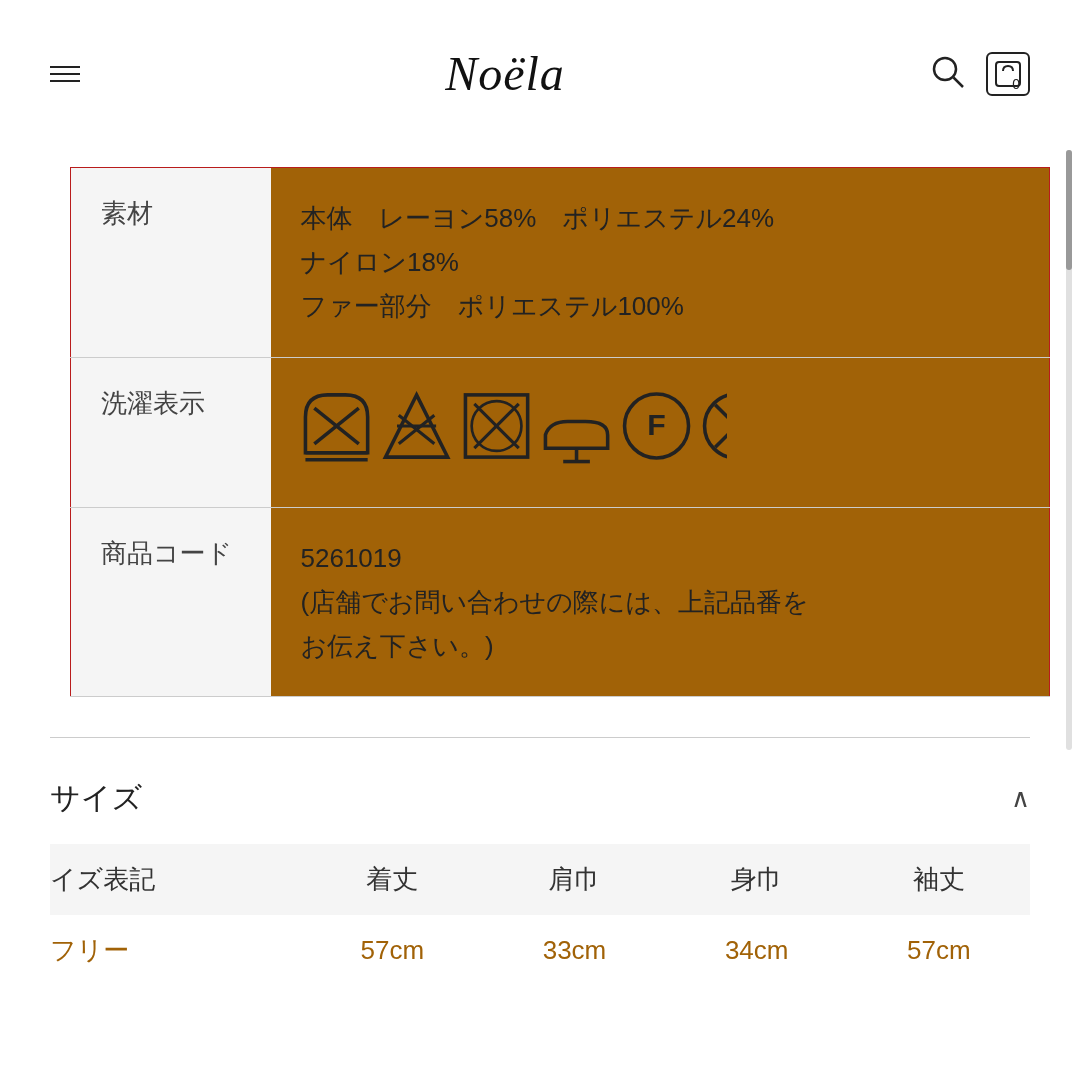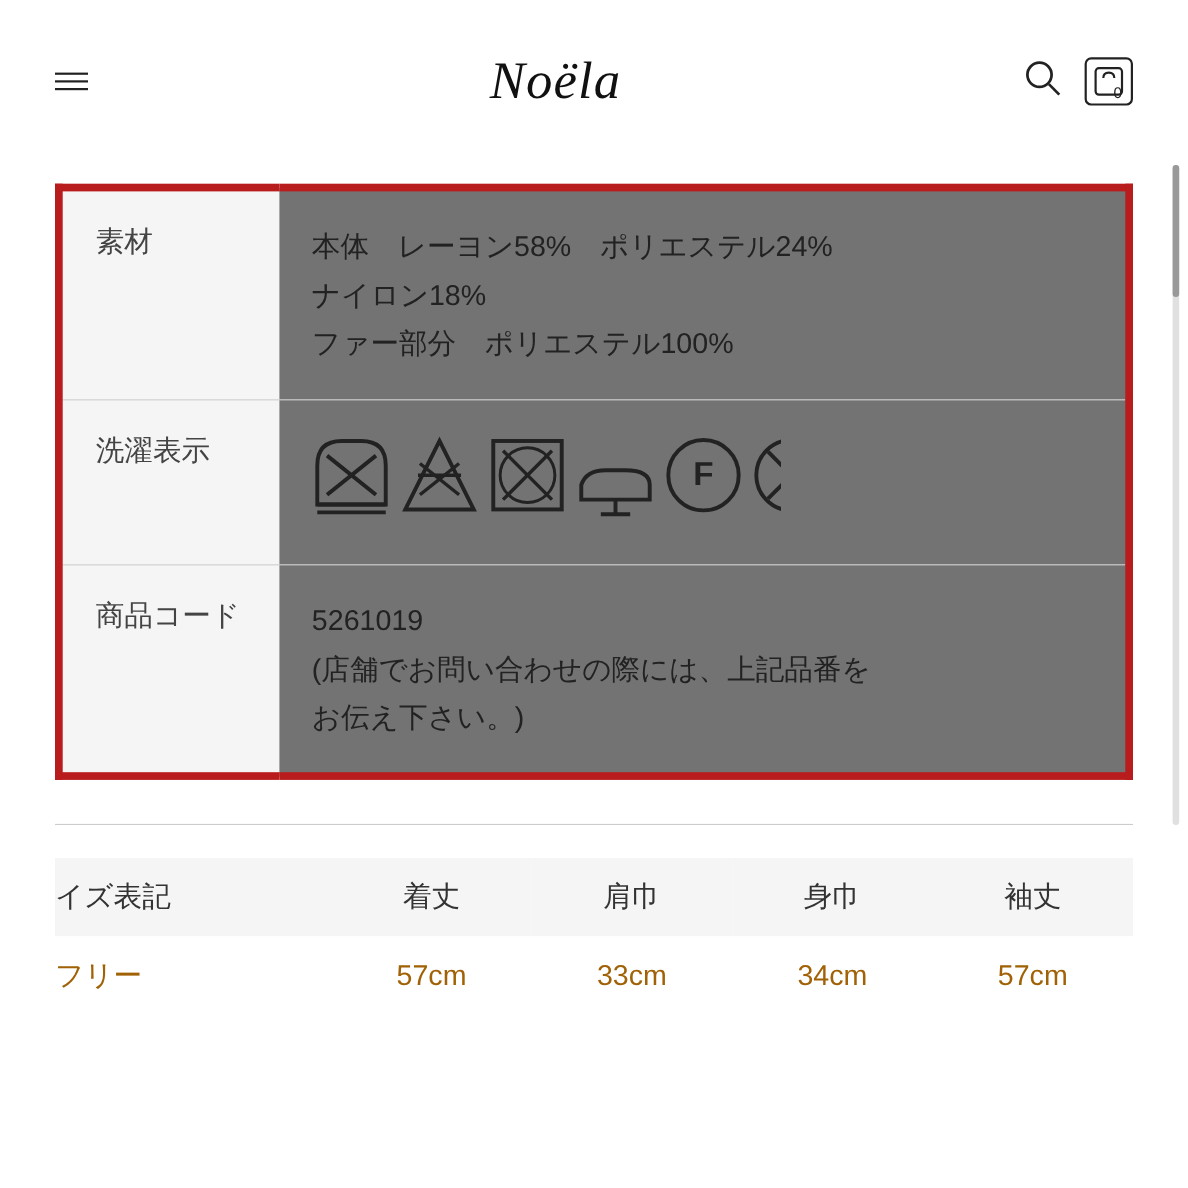--- a/index.html
+++ b/index.html
@@ -70,44 +70,45 @@
 
     
     .main-content {
       padding: 20px 50px 0 50px;
     }
 
     
     .detail-table {
       width: 100%;
       border-collapse: collapse;
-      border: 7px solid #b91c1c;
-      font-size: 26px;
-      color: #222;
+      border: 1px solid #b91c1c;
+      font-size: 26px;
+      color: #222;
+      margin-left: 20px;
     }
 
     .detail-table tr {
       border-bottom: 1px solid #ccc;
     }
 
     .detail-table td {
       padding: 28px 30px;
       vertical-align: top;
     }
 
     .detail-table td:first-child {
       background: #f5f5f5;
       width: 200px;
       font-size: 26px;
       color: #444;
       white-space: nowrap;
     }
 
     .detail-table td:last-child {
-      background: #737373;
+      background: #a16207;
       font-size: 26px;
       line-height: 1.7;
       color: #222;
     }
 
     
     .symbols-svg {
       height: 80px;
     }
 
@@ -295,20 +296,24 @@
     </tbody>
   </table>
 
   <div class="scrollbar">
     <div class="scrollbar-thumb"></div>
   </div>
 
   <hr class="divider">
 
   <div class="size-section">
+    <div class="size-header">
+      <span class="size-title">サイズ</span>
+      <span class="chevron-up">∧</span>
+    </div>
 
     <table class="size-table">
       <thead>
         <tr>
           <th>イズ表記</th>
           <th>着丈</th>
           <th>肩巾</th>
           <th>身巾</th>
           <th>袖丈</th>
         </tr>

